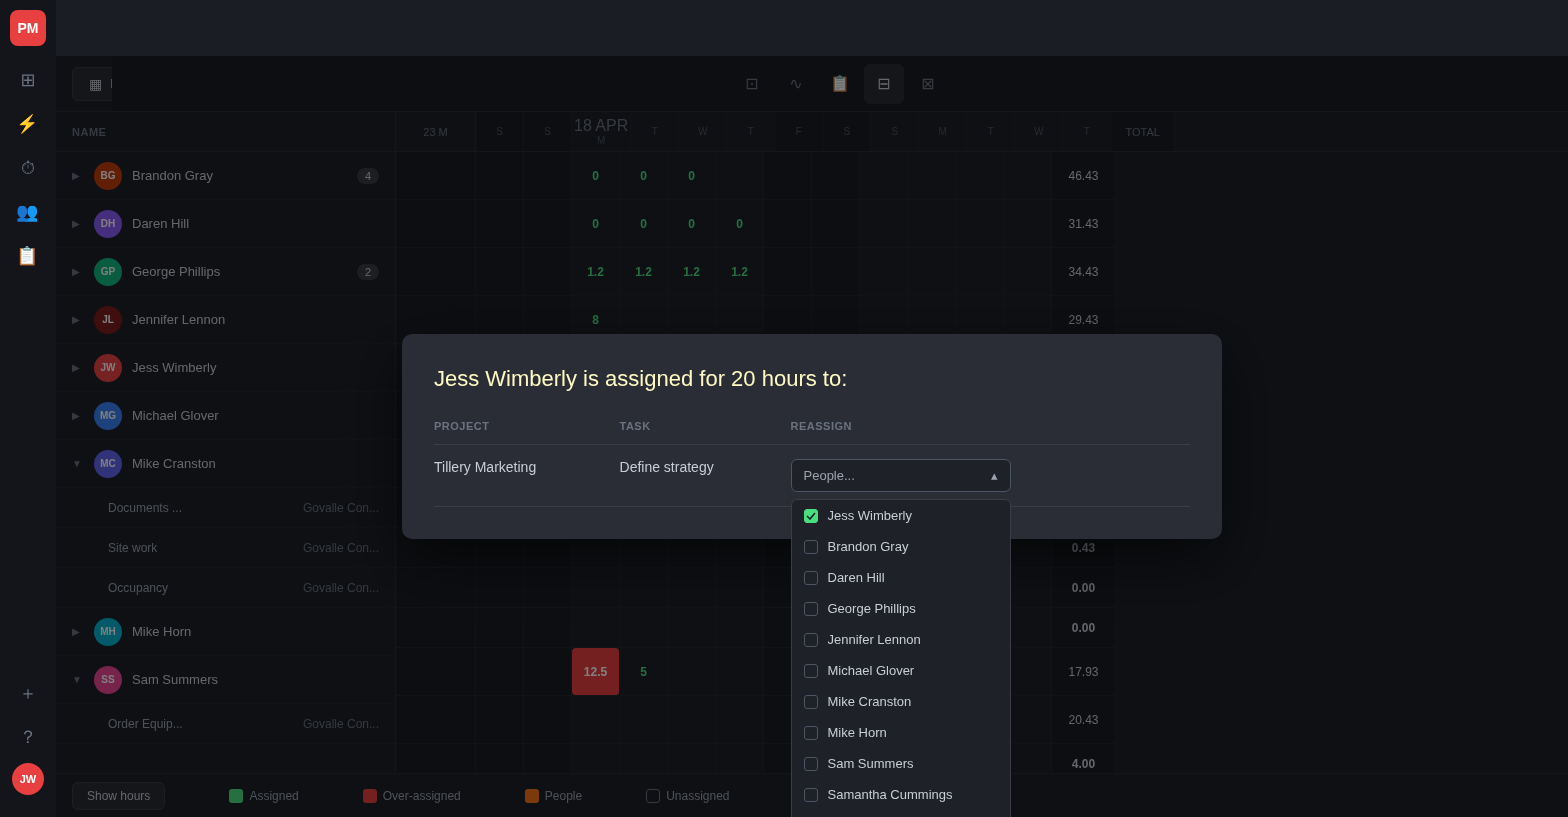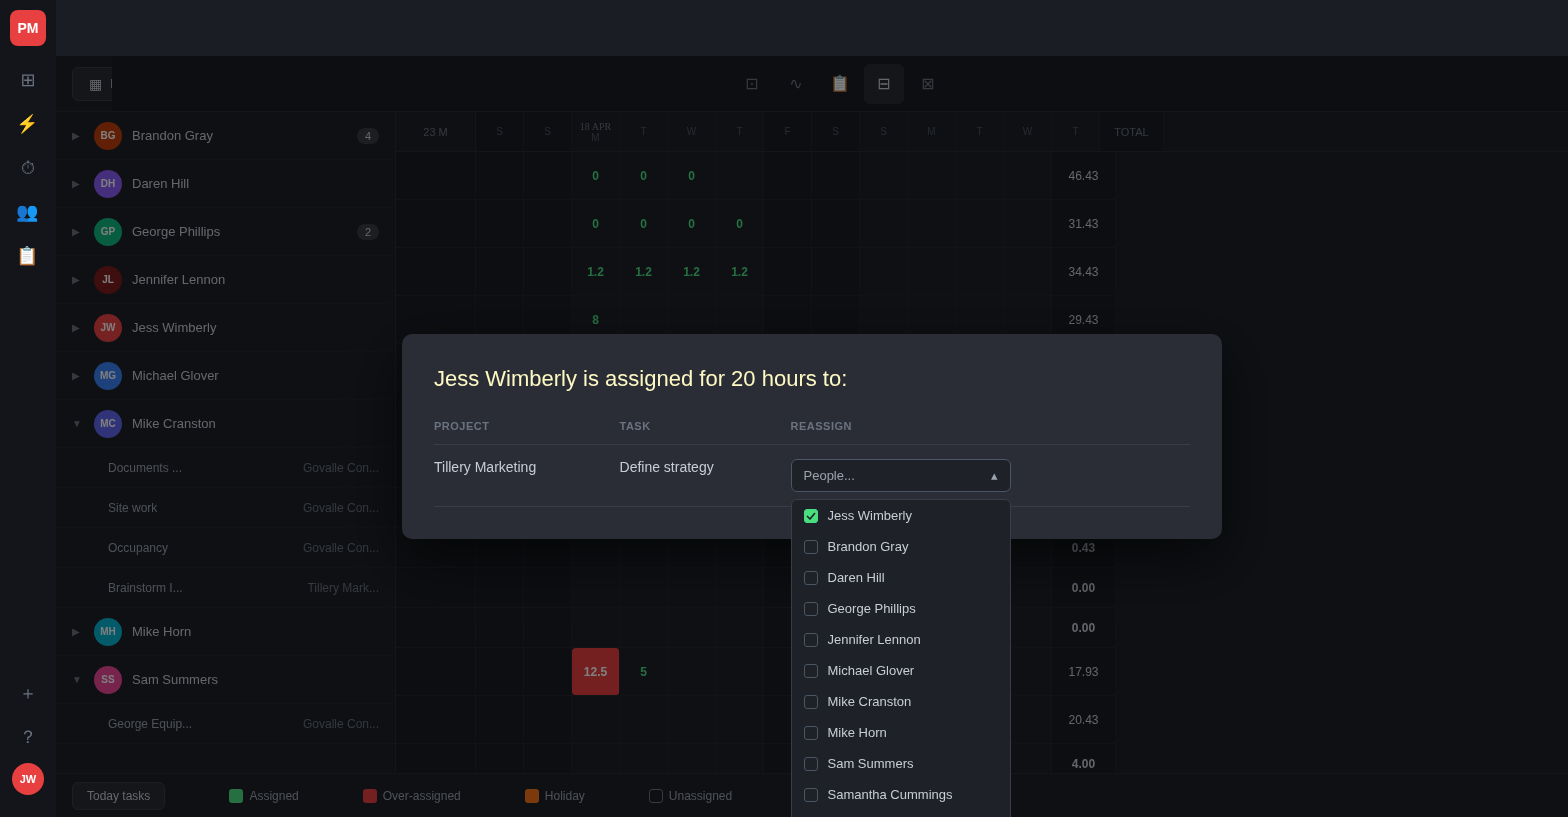--- a/index.html
+++ b/index.html
@@ -179,20 +179,21 @@
           <rect x="3" y="14" width="14" height="2" rx="1" fill="#6b7280"></rect>
           <path d="M10 3 L10 12 M7 9 L10 12 L13 9" stroke="#6b7280" stroke-width="1.5" stroke-linecap="round" stroke-linejoin="round"></path>
         </svg>
     </div>
     <div class="settings-icon">⚙</div>
   </div>
 
   <div class="content-area">
 
     <div class="names-panel">
+      <div class="names-header">NAME</div>
 
       <div class="person-row">
         <span class="chevron">▶</span>
         <div class="avatar" style="background:#c2410c;">BG</div>
         <span class="person-name">Brandon Gray</span>
         <span class="person-badge">4</span>
       </div>
 
       <div class="person-row">
         <span class="chevron">▶</span>
@@ -235,58 +236,54 @@
         <span class="subtask-project">Govalle Con...</span>
       </div>
       <div class="subtask-row">
         <span class="subtask-name">Site work</span>
         <span class="subtask-project">Govalle Con...</span>
       </div>
       <div class="subtask-row">
         <span class="subtask-name">Occupancy</span>
         <span class="subtask-project">Govalle Con...</span>
       </div>
-      <div class="subtask-row">
-        <span class="subtask-name">Brainstorm I...</span>
-        <span class="subtask-project">Tillery Mark...</span>
-      </div>
 
       <div class="person-row">
         <span class="chevron">▶</span>
         <div class="avatar" style="background:#06b6d4;">MH</div>
         <span class="person-name">Mike Horn</span>
       </div>
 
       <div class="person-row">
         <span class="chevron">▼</span>
         <div class="avatar" style="background:#ec4899;">SS</div>
         <span class="person-name">Sam Summers</span>
       </div>
       <div class="subtask-row">
-        <span class="subtask-name">George Equip...</span>
+        <span class="subtask-name">Order Equip...</span>
         <span class="subtask-project">Govalle Con...</span>
       </div>
 
     </div>
 
     <div class="grid-panel">
 
       <div class="grid-header">
         <div class="grid-col" style="min-width:80px; border-right:1px solid #2a2d35;">
           <span style="font-size:11px; color:#6b7280;">23 M</span>
         </div>
 
         <div class="grid-col weekend">
             <span class="dow-label">S</span>
           </div>
         <div class="grid-col weekend">
             <span class="dow-label">S</span>
           </div>
         <div class="grid-col">
-            <span style="font-size:10px;color:#6b7280;font-family:Liberation Serif, serif;">18 APR</span>
+            <span style="font-size:16px;color:#6b7280;">18 APR</span>
             <span class="dow-label">M</span>
           </div>
         <div class="grid-col">
             <span class="dow-label">T</span>
           </div>
         <div class="grid-col">
             <span class="dow-label">W</span>
           </div>
         <div class="grid-col">
             <span class="dow-label">T</span>
@@ -550,32 +547,32 @@
         <div class="grid-cell" style="height:40px;"></div>
         <div class="grid-cell" style="height:40px; color:#4ade80;">4</div>
         <div class="grid-cell" style="height:40px;"></div>
         <div class="grid-cell total-col" style="height:40px;">4.00</div>
       </div>
 
     </div>
   </div>
 
   <div class="bottom-legend">
-    <button class="show-tasks-btn">Today tasks</button>
+    <button class="show-tasks-btn">Show hours</button>
     <div class="legend-item">
       <div class="legend-dot assigned"></div>
       <span>Assigned</span>
     </div>
     <div class="legend-item">
       <div class="legend-dot over"></div>
       <span>Over-assigned</span>
     </div>
     <div class="legend-item">
       <div class="legend-dot holiday"></div>
-      <span>Holiday</span>
+      <span>People</span>
     </div>
     <div class="legend-item">
       <div class="legend-dot unassigned"></div>
       <span>Unassigned</span>
     </div>
     <div class="legend-item">
       <div class="legend-dot nonworking"></div>
       <span>Non-working</span>
     </div>
   </div>

